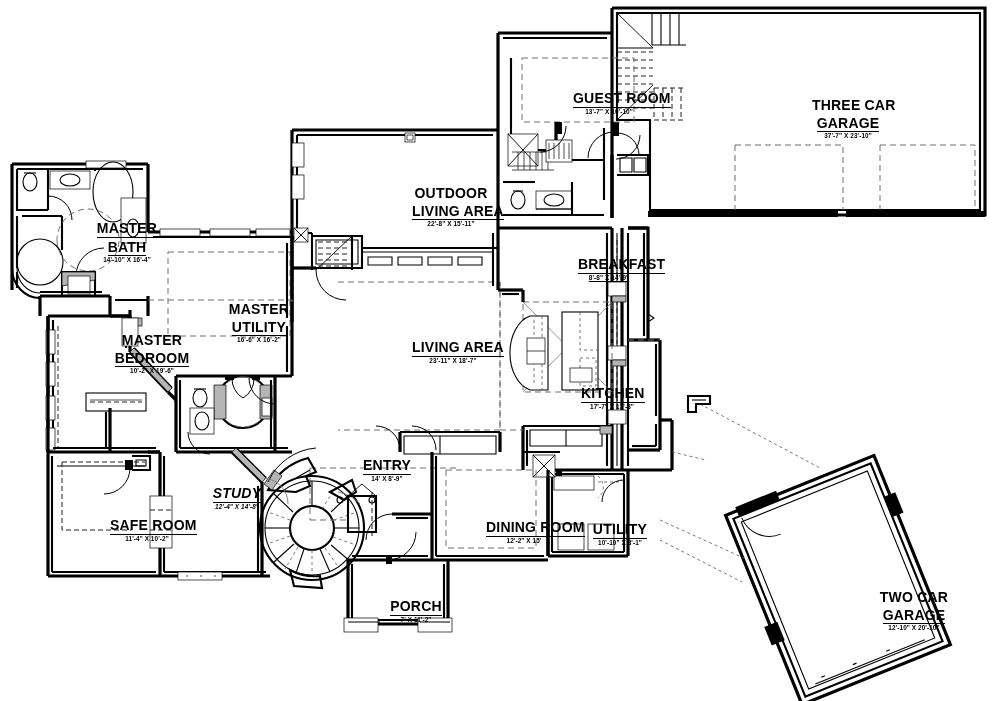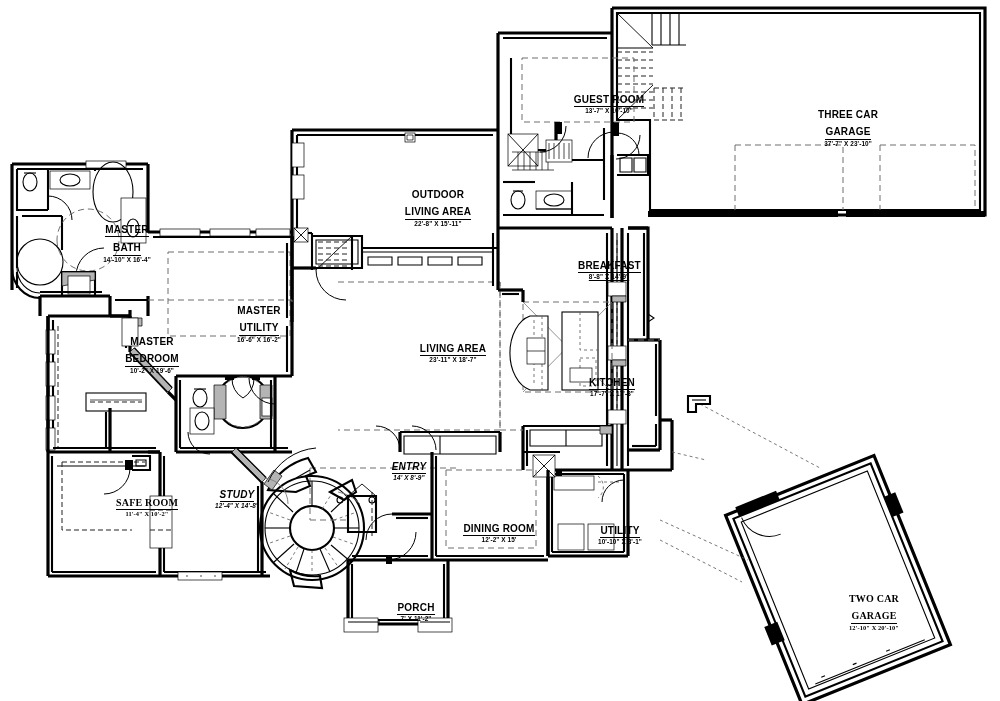--- a/index.html
+++ b/index.html
@@ -22,21 +22,21 @@
   .dash-fine{fill:none;stroke:#555;stroke-width:0.8;stroke-dasharray:3 3;}
   .swing{fill:none;stroke:#000;stroke-width:1;}
   .swing-lt{fill:none;stroke:#7a7a7a;stroke-width:0.9;}
   .diag{fill:none;stroke:#000;stroke-width:0.9;}
   .diag-lt{fill:none;stroke:#777;stroke-width:0.8;}
   
   .room-label{position:absolute;text-align:center;color:#000;
               font-family:"Liberation Sans", sans-serif;
               font-weight:bold;line-height:1.08;
               white-space:nowrap;pointer-events:none;}
-  .room-name{font-size:10px;letter-spacing:.2px;
+  .room-name{font-size:14px;letter-spacing:.2px;
              border-bottom:1.3px solid #000;display:inline-block;
              padding-bottom:0.5px;}
   .room-name.nb{border-bottom:none;}
   .room-dim{font-size:6.4px;letter-spacing:.1px;display:block;margin-top:1px;}
 </style>
 </head>
 <body>
 
 <div id="plan-root">
 
@@ -582,81 +582,81 @@
   <span class="room-name">UTILITY</span>
   <span class="room-dim">16'-6" X 16'-2"</span>
 </div>
 
 <div class="room-label" style="left:110px; top:331px; width:84px;">
   <span class="room-name nb">MASTER</span><br>
   <span class="room-name">BEDROOM</span>
   <span class="room-dim">10'-2" X 19'-6"</span>
 </div>
 
-<div class="room-label" style="left:110px; top:492px; width:74px;font-family:Liberation Serif, serif;">
+<div class="room-label" style="left:110px; top:516px; width:74px;">
   <span class="room-name">SAFE ROOM</span>
   <span class="room-dim">11'-4" X 10'-2"</span>
 </div>
 
 <div class="room-label" style="left:204px; top:484px; width:66px;font-style:italic;">
   <span class="room-name">STUDY</span>
   <span class="room-dim">12'-4" X 14'-8"</span>
 </div>
 
-<div class="room-label" style="left:382px; top:456px; width:54px;font-style:italic;">
+<div class="room-label" style="left:360px; top:456px; width:54px;">
   <span class="room-name">ENTRY</span>
   <span class="room-dim">14' X 8'-9"</span>
 </div>
 
 <div class="room-label" style="left:390px; top:581px; width:52px;margin-top:16px;">
   <span class="room-name">PORCH</span>
   <span class="room-dim">7' X 11'-2"</span>
 </div>
 
-<div class="room-label" style="left:461px; top:518px; width:76px;">
+<div class="room-label" style="left:486px; top:518px; width:76px;">
   <span class="room-name">DINING ROOM</span>
   <span class="room-dim">12'-2" X 15'</span>
 </div>
 
 <div class="room-label" style="left:412px; top:338px; width:82px;">
   <span class="room-name">LIVING AREA</span>
   <span class="room-dim">23'-11" X 18'-7"</span>
 </div>
 
-<div class="room-label" style="left:399px; top:184px; width:78px;">
+<div class="room-label" style="left:412px; top:184px; width:78px;">
   <span class="room-name nb">OUTDOOR</span><br>
   <span class="room-name">LIVING AREA</span>
   <span class="room-dim">22'-8" X 15'-11"</span>
 </div>
 
-<div class="room-label" style="left:581px; top:372px; width:62px;">
+<div class="room-label" style="left:581px; top:384px; width:62px;">
   <span class="room-name">KITCHEN</span>
   <span class="room-dim">17'-7" X 17'-3"</span>
 </div>
 
 <div class="room-label" style="left:578px; top:255px; width:62px;text-decoration:underline;">
   <span class="room-name">BREAKFAST</span>
   <span class="room-dim">8'-8" X 14'-9"</span>
 </div>
 
 <div class="room-label" style="left:592px; top:520px; width:56px;">
   <span class="room-name">UTILITY</span>
   <span class="room-dim">10'-10" X 8'-1"</span>
 </div>
 
 <div class="room-label" style="left:573px; top:89px; width:72px;">
   <span class="room-name">GUEST ROOM</span>
   <span class="room-dim">13'-7" X 10'-10"</span>
 </div>
 
-<div class="room-label" style="left:812px; top:96px; width:72px;margin-top:8px;">
+<div class="room-label" style="left:812px; top:96px; width:72px;">
   <span class="room-name nb">THREE CAR</span><br>
   <span class="room-name">GARAGE</span>
   <span class="room-dim">37'-7" X 23'-10"</span>
 </div>
 
-<div class="room-label" style="left:839px; top:588px; width:70px;font-family:Liberation Serif, serif;">
+<div class="room-label" style="left:879px; top:588px; width:70px;">
   <span class="room-name nb">TWO CAR</span><br>
   <span class="room-name">GARAGE</span>
   <span class="room-dim">12'-10" X 20'-10"</span>
 </div>
 
 </div>
 
 </body></html>

